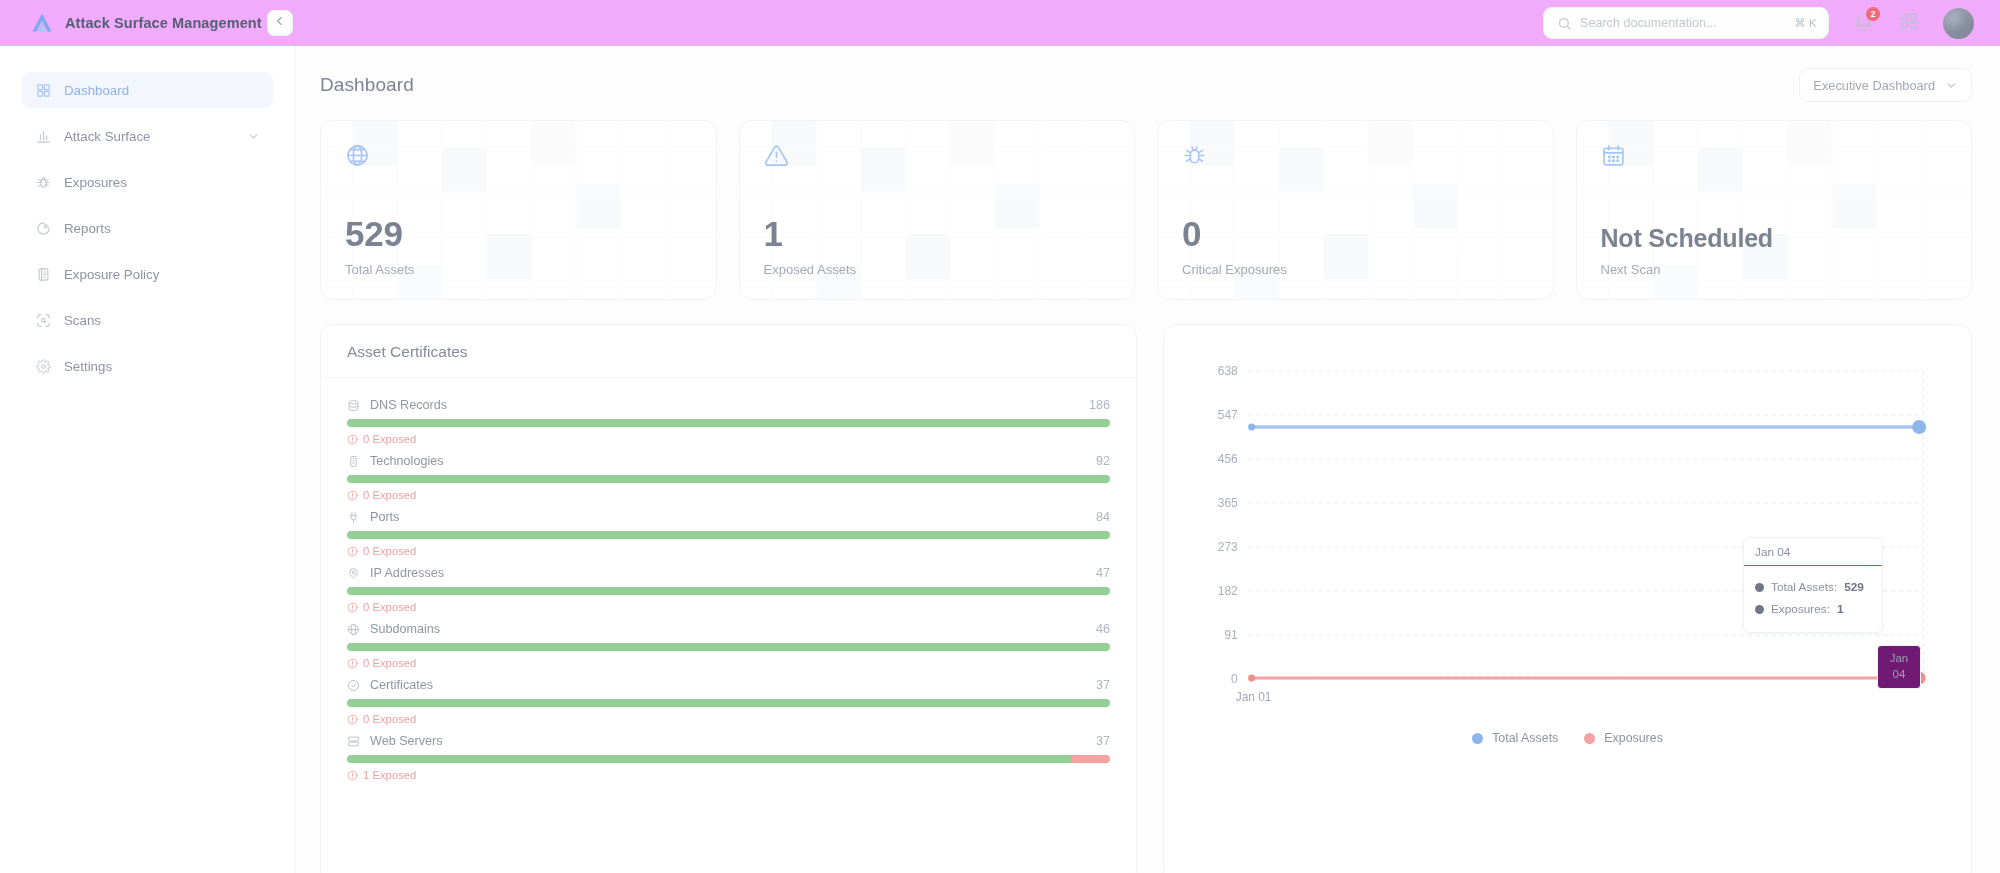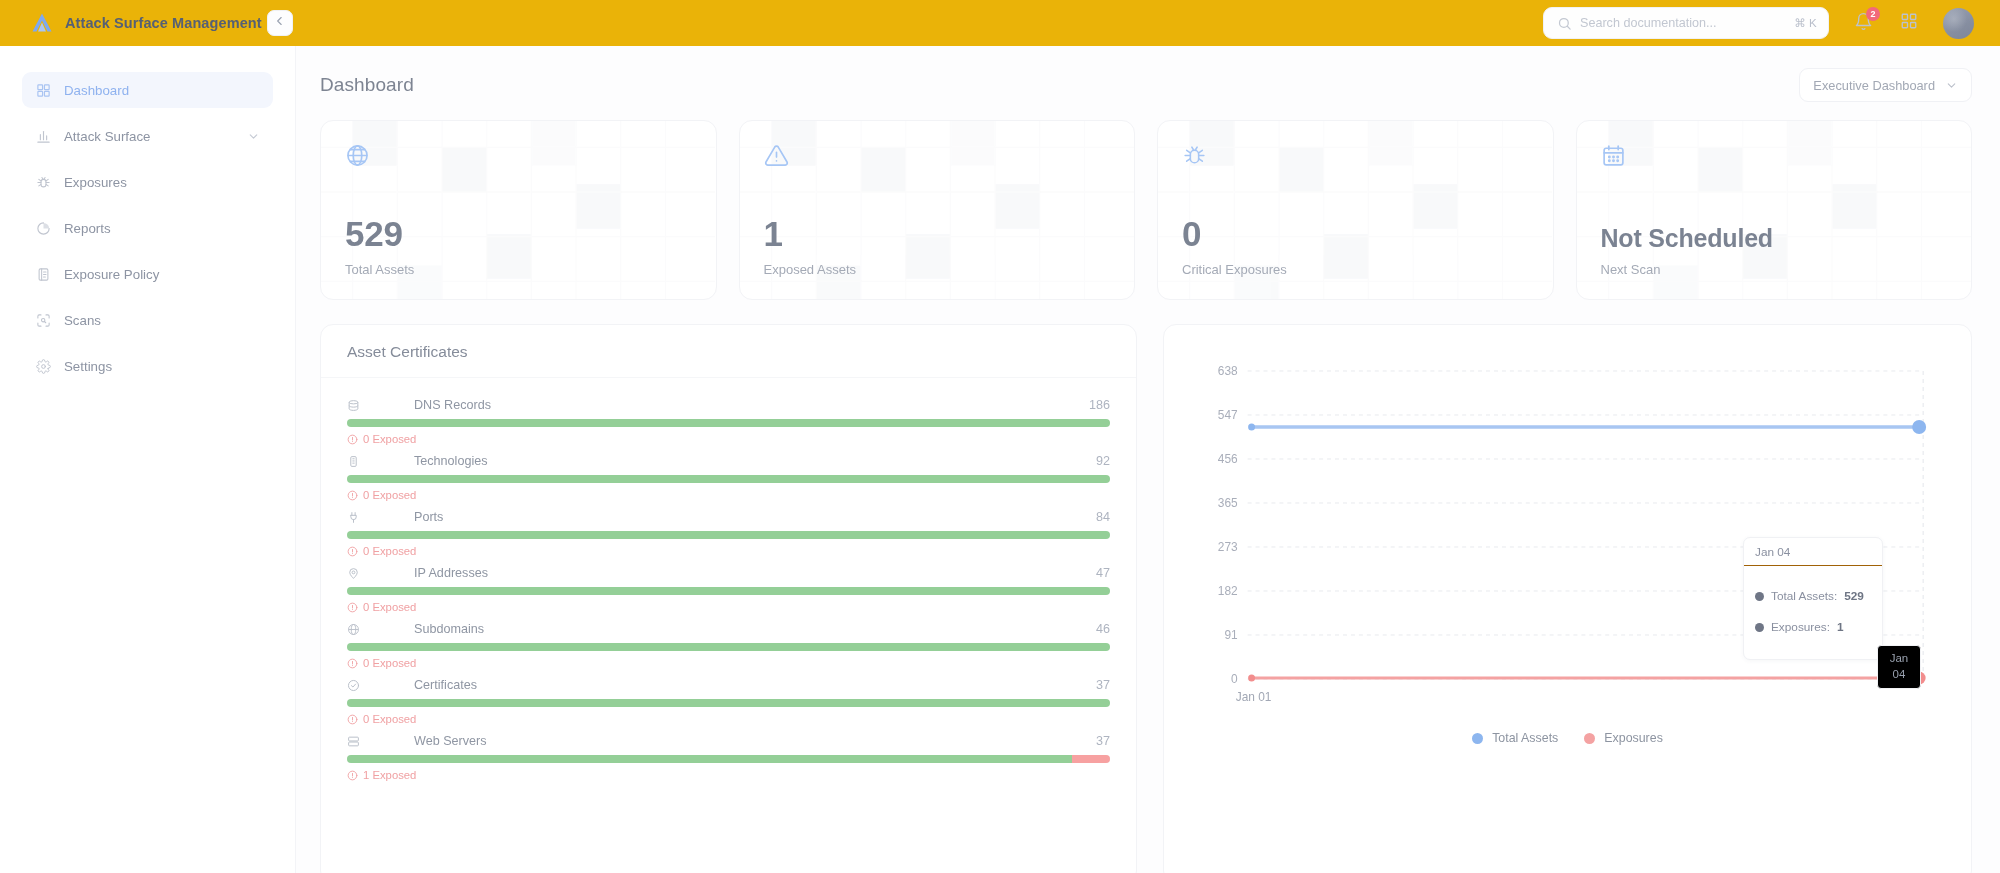--- a/index.html
+++ b/index.html
@@ -9,21 +9,21 @@
     background: #ffffff;
     overflow: hidden;
     -webkit-font-smoothing: antialiased;
   }
   #app { position: relative; width: 2000px; height: 873px; display: flex; flex-direction: column; }
 
   
   .topbar {
     height: 46px; min-height: 46px;
     display: flex; align-items: center;
-    background: #eab308;
+    background: #f0abfc;
     padding: 0 26px 0 30px;
     position: relative; z-index: 40;
   }
   .brand { display: flex; align-items: center; gap: 11px; width: 233px; }
   .brand-logo { width: 24px; height: 24px; display: block; }
   .brand-title { font-size: 14.5px; font-weight: 700; color: #566074; letter-spacing: .1px; white-space: nowrap; }
   .collapse-btn {
     width: 26px; height: 26px; border-radius: 7px;
     border: 1px solid #f0f1f4; background: #fdfdfe;
     display: flex; align-items: center; justify-content: center;
@@ -116,21 +116,21 @@
   .panel-title { font-size: 15.5px; color: #858c9a; font-weight: 400; }
   .panel-body { padding: 20px 26px 22px 26px; flex: 1; }
 
   .panel-left { width: 817px; min-width: 817px; height: 560px; }
   .panel-right { flex: 1; height: 560px; }
 
   
   .dist-row { margin-bottom: 9px; }
   .dist-top { display: flex; align-items: center; gap: 9px; margin-bottom: 7px; }
   .dist-ico { color: #b9bfc9; display: flex; align-items: center; width: 14px; height: 14px; flex: none; }
-  .dist-name { font-size: 12.6px; color: #8f96a3; flex: 1; margin-left: 44px; }
+  .dist-name { font-size: 12.6px; color: #8f96a3; flex: 1; }
   .dist-count { font-size: 12.6px; color: #aeb4c0; }
   .dist-bar { height: 8px; border-radius: 5px; background: #f1f2f5; overflow: hidden; display: flex; }
   .dist-seg-ok { background: #94cf97; height: 100%; }
   .dist-seg-bad { background: #f7a1a1; height: 100%; }
   .dist-exposed { display: flex; align-items: center; gap: 5px; margin-top: 6px; font-size: 11.3px; color: #f0a1a3; }
   .dist-exposed .x-ico { display: flex; }
 
   
   .chart-wrap { position: relative; width: 100%; height: 100%; }
   .chart-svg { display: block; width: 100%; height: 380px; }
@@ -138,27 +138,27 @@
   .legend-item { display: flex; align-items: center; gap: 9px; font-size: 12.4px; color: #8d94a1; }
   .legend-dot { width: 11px; height: 11px; border-radius: 50%; display: inline-block; }
 
   .tooltip {
     position: absolute; left: 553px; top: 192px;
     width: 140px; border: 1px solid #f0f1f4; border-radius: 7px;
     background: #fff; box-shadow: 0 1px 4px rgba(60,70,90,.05);
   }
   .tt-head { padding: 7px 11px 6px 11px; font-size: 11.8px; color: #8a90a0; border-bottom: 1px solid #a16207; }
   .tt-body { padding: 6px 11px 8px 11px; }
-  .tt-row { display: flex; align-items: center; gap: 7px; font-size: 11.8px; color: #8a90a0; margin: 17px 0; }
+  .tt-row { display: flex; align-items: center; gap: 7px; font-size: 11.8px; color: #8a90a0; margin: 8px 0; }
   .tt-dot { width: 9px; height: 9px; border-radius: 50%; background: #6f7686; flex: none; }
   .tt-val { font-weight: 700; color: #6e7584; }
   .axis-flag {
     position: absolute; left: 687px; top: 300px;
     width: 44px; border: 1px solid #f1f2f5; border-radius: 4px;
-    background: #000000; text-align: center; padding: 5px 0 6px 0;
+    background: #701a75; text-align: center; padding: 5px 0 6px 0;
     font-size: 11.5px; color: #98a0ae; line-height: 1.35;
   }
 </style>
 </head>
 <body>
 
 <div id="app">
 
   <div class="topbar">
     <div class="brand">

